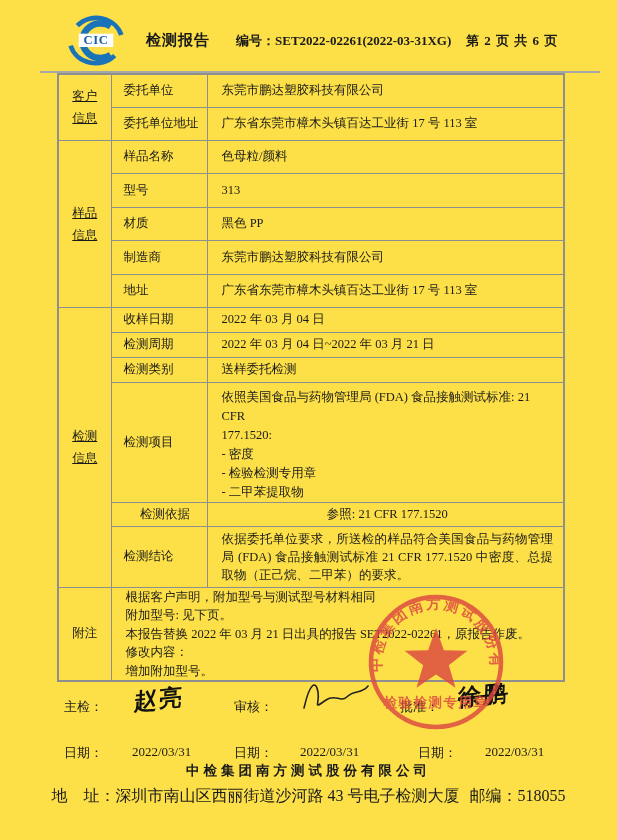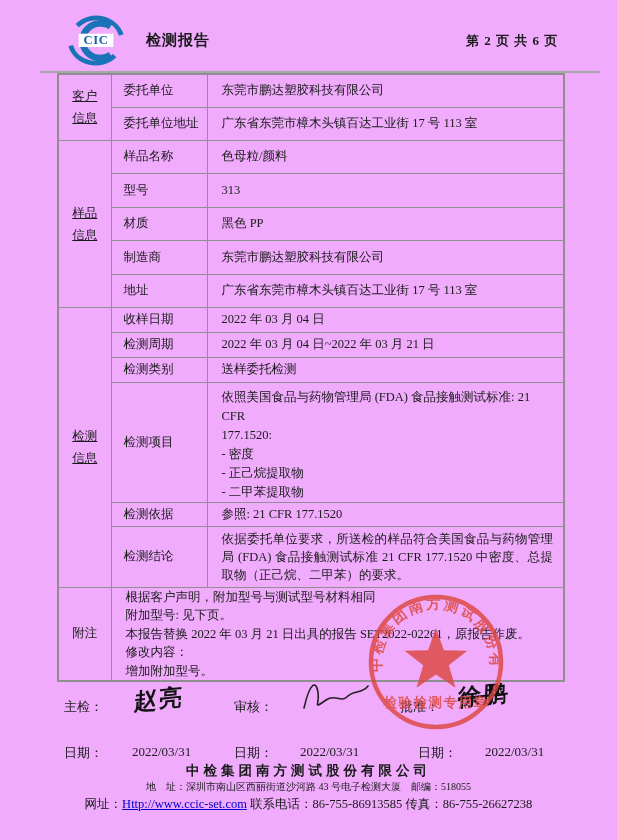--- a/index.html
+++ b/index.html
@@ -1,19 +1,19 @@
 <!DOCTYPE html>
 <html><head>
 <meta charset="utf-8">
 <style>
   * { margin:0; padding:0; box-sizing:border-box; }
   html,body { background:#e8e8e8; }
   .page {
     position:relative; width:617px; height:840px; margin:0 auto;
-    background:#f0abfc; overflow:hidden;
+    background:#fde047; overflow:hidden;
     font-family:"Liberation Serif","DejaVu Serif",serif;
     color:#1a1a1a;
   }
   
   .hdr { position:absolute; left:0; top:0; width:617px; height:73px; }
   .logo { position:absolute; left:62px; top:15px; width:68px; height:52px; }
   .hdr-title { position:absolute; left:146px; top:31px; font-size:15px; font-weight:bold; letter-spacing:1px; }
   .hdr-no { position:absolute; left:236px; top:32px; font-size:13px; font-weight:bold; }
   .hdr-page { position:absolute; left:466px; top:32px; font-size:13px; font-weight:bold; letter-spacing:1px; }
   .hdr-rule { position:absolute; left:40px; top:71px; width:560px; height:2px; background:#a6a6a6; }
@@ -26,62 +26,63 @@
   table.rpt td { border:1px solid #8f8f8f; vertical-align:middle; }
   table.rpt { border:2px solid #8f8f8f; }
   td.sec { text-align:center; font-size:12.5px; padding:0 6px; }
   td.sec span { display:block; line-height:22px;text-decoration:underline; }
   td.lbl { padding-left:12px; }
   td.val { padding-left:14px; padding-right:10px; }
   tr.r33 { height:33px; }
   tr.r34 { height:34px; }
   tr.r25 { height:25px; }
   tr.r91 { height:91px; }
-  tr.r24 { height:24px; }
+  tr.r24 { height:24px;text-align:center; }
   tr.r52 { height:52px; }
   tr.r93 { height:93px; }
   td.multiline { vertical-align:top; padding-top:5px; }
   td.multiline div { line-height:19px; }
   td.justify { line-height:18px; text-align:justify; padding-top:3px; padding-bottom:3px; }
   td.notes { vertical-align:top; }
   td.notes div { line-height:18.6px; }
   
   .signoff { position:absolute; left:0; top:640px; width:617px; height:130px; font-size:13px; }
   .so-lbl { position:absolute; font-weight:normal; }
   .sig-text {
     position:absolute; font-size:23px; font-weight:bold;
     transform:rotate(-6deg) skewX(-8deg); letter-spacing:2px; color:#111;
   }
   .date-val { position:absolute; font-size:13px; }
   
   .stamp { position:absolute; left:360px; top:586px; width:152px; height:152px; opacity:.82; z-index:5; }
   
   .ftr { position:absolute; left:0; top:762px; width:617px; text-align:center; }
   .ftr-company { font-size:13.5px; font-weight:bold; letter-spacing:4px; }
-  .ftr-line1 { font-size:10px; }
+  .ftr-line1 { margin-top:6px; font-size:16px; }
   .ftr-line2 { margin-top:2px; font-size:12.5px; }
   a.url { color:#0000cc; text-decoration:underline; }
   .sp { display:inline-block; width:10px; }
 </style>
 </head>
 <body>
 
 <div class="page">
 
   <div class="hdr">
     <svg class="logo" viewBox="0 0 100 78">
       <g fill="none" stroke="#1a72b8">
         <path d="M88,30 A39,36 0 0 0 22,16" stroke-width="7"></path>
         <path d="M12,46 A39,36 0 0 0 78,61" stroke-width="7"></path>
         <path d="M72,17 A27,26 0 1 0 72,60" stroke-width="10"></path>
       </g>
       <rect x="24" y="28" width="52" height="20" fill="#ffffff"></rect>
       <text x="50" y="44" text-anchor="middle" font-size="19" font-weight="bold" font-family="Liberation Serif, DejaVu Serif, serif" fill="#1a5fa8" letter-spacing="1">CIC</text>
     </svg>
     <div class="hdr-title">检测报告</div>
+    <div class="hdr-no"><span>编号：</span><span>SET2022-02261(2022-03-31XG)</span></div>
     <div class="hdr-page">第 2 页 共 6 页</div>
     <div class="hdr-rule"></div>
   </div>
 
   <table class="rpt">
     <colgroup>
         <col style="width:53px">
         <col style="width:96px">
         <col style="width:357px">
       </colgroup>
@@ -140,21 +141,21 @@
       <tr class="r25">
         <td class="lbl">检测类别</td>
         <td class="val">送样委托检测</td>
       </tr>
       <tr class="r91">
         <td class="lbl">检测项目</td>
         <td class="val multiline">
           <div>依照美国食品与药物管理局 (FDA) 食品接触测试标准: 21 CFR</div>
           <div>177.1520:</div>
           <div>- 密度</div>
-          <div>- 正己烷提取物</div>
+          <div>- 检验检测专用章</div>
           <div>- 二甲苯提取物</div>
         </td>
       </tr>
       <tr class="r24">
         <td class="lbl">检测依据</td>
         <td class="val">参照: 21 CFR 177.1520</td>
       </tr>
       <tr class="r52">
         <td class="lbl">检测结论</td>
         <td class="val justify">依据委托单位要求，所送检的样品符合美国食品与药物管理局 (FDA) 食品接触测试标准 21 CFR 177.1520 中密度、总提取物（正己烷、二甲苯）的要求。</td>
@@ -201,20 +202,15 @@
     <span class="date-val" style="left:300px; top:104px;">2022/03/31</span>
     <span class="so-lbl" style="left:418px; top:104px;">日期：</span>
     <span class="date-val" style="left:485px; top:104px;">2022/03/31</span>
   </div>
 
   <div class="ftr">
     <div class="ftr-company">中检集团南方测试股份有限公司</div>
     <div class="ftr-line1">
       <span>地　址：</span><span>深圳市南山区西丽街道沙河路 43 号电子检测大厦</span><span class="sp"></span><span>邮编：</span><span>518055</span>
     </div>
-    <div class="ftr-line2">
-      <span>网址：</span><a class="url" href="#">Http://www.ccic-set.com</a>
-      <span>联系电话：</span><span>86-755-86913585</span>
-      <span>传真：</span><span>86-755-26627238</span>
-    </div>
   </div>
 
 </div>
 
 </body></html>

